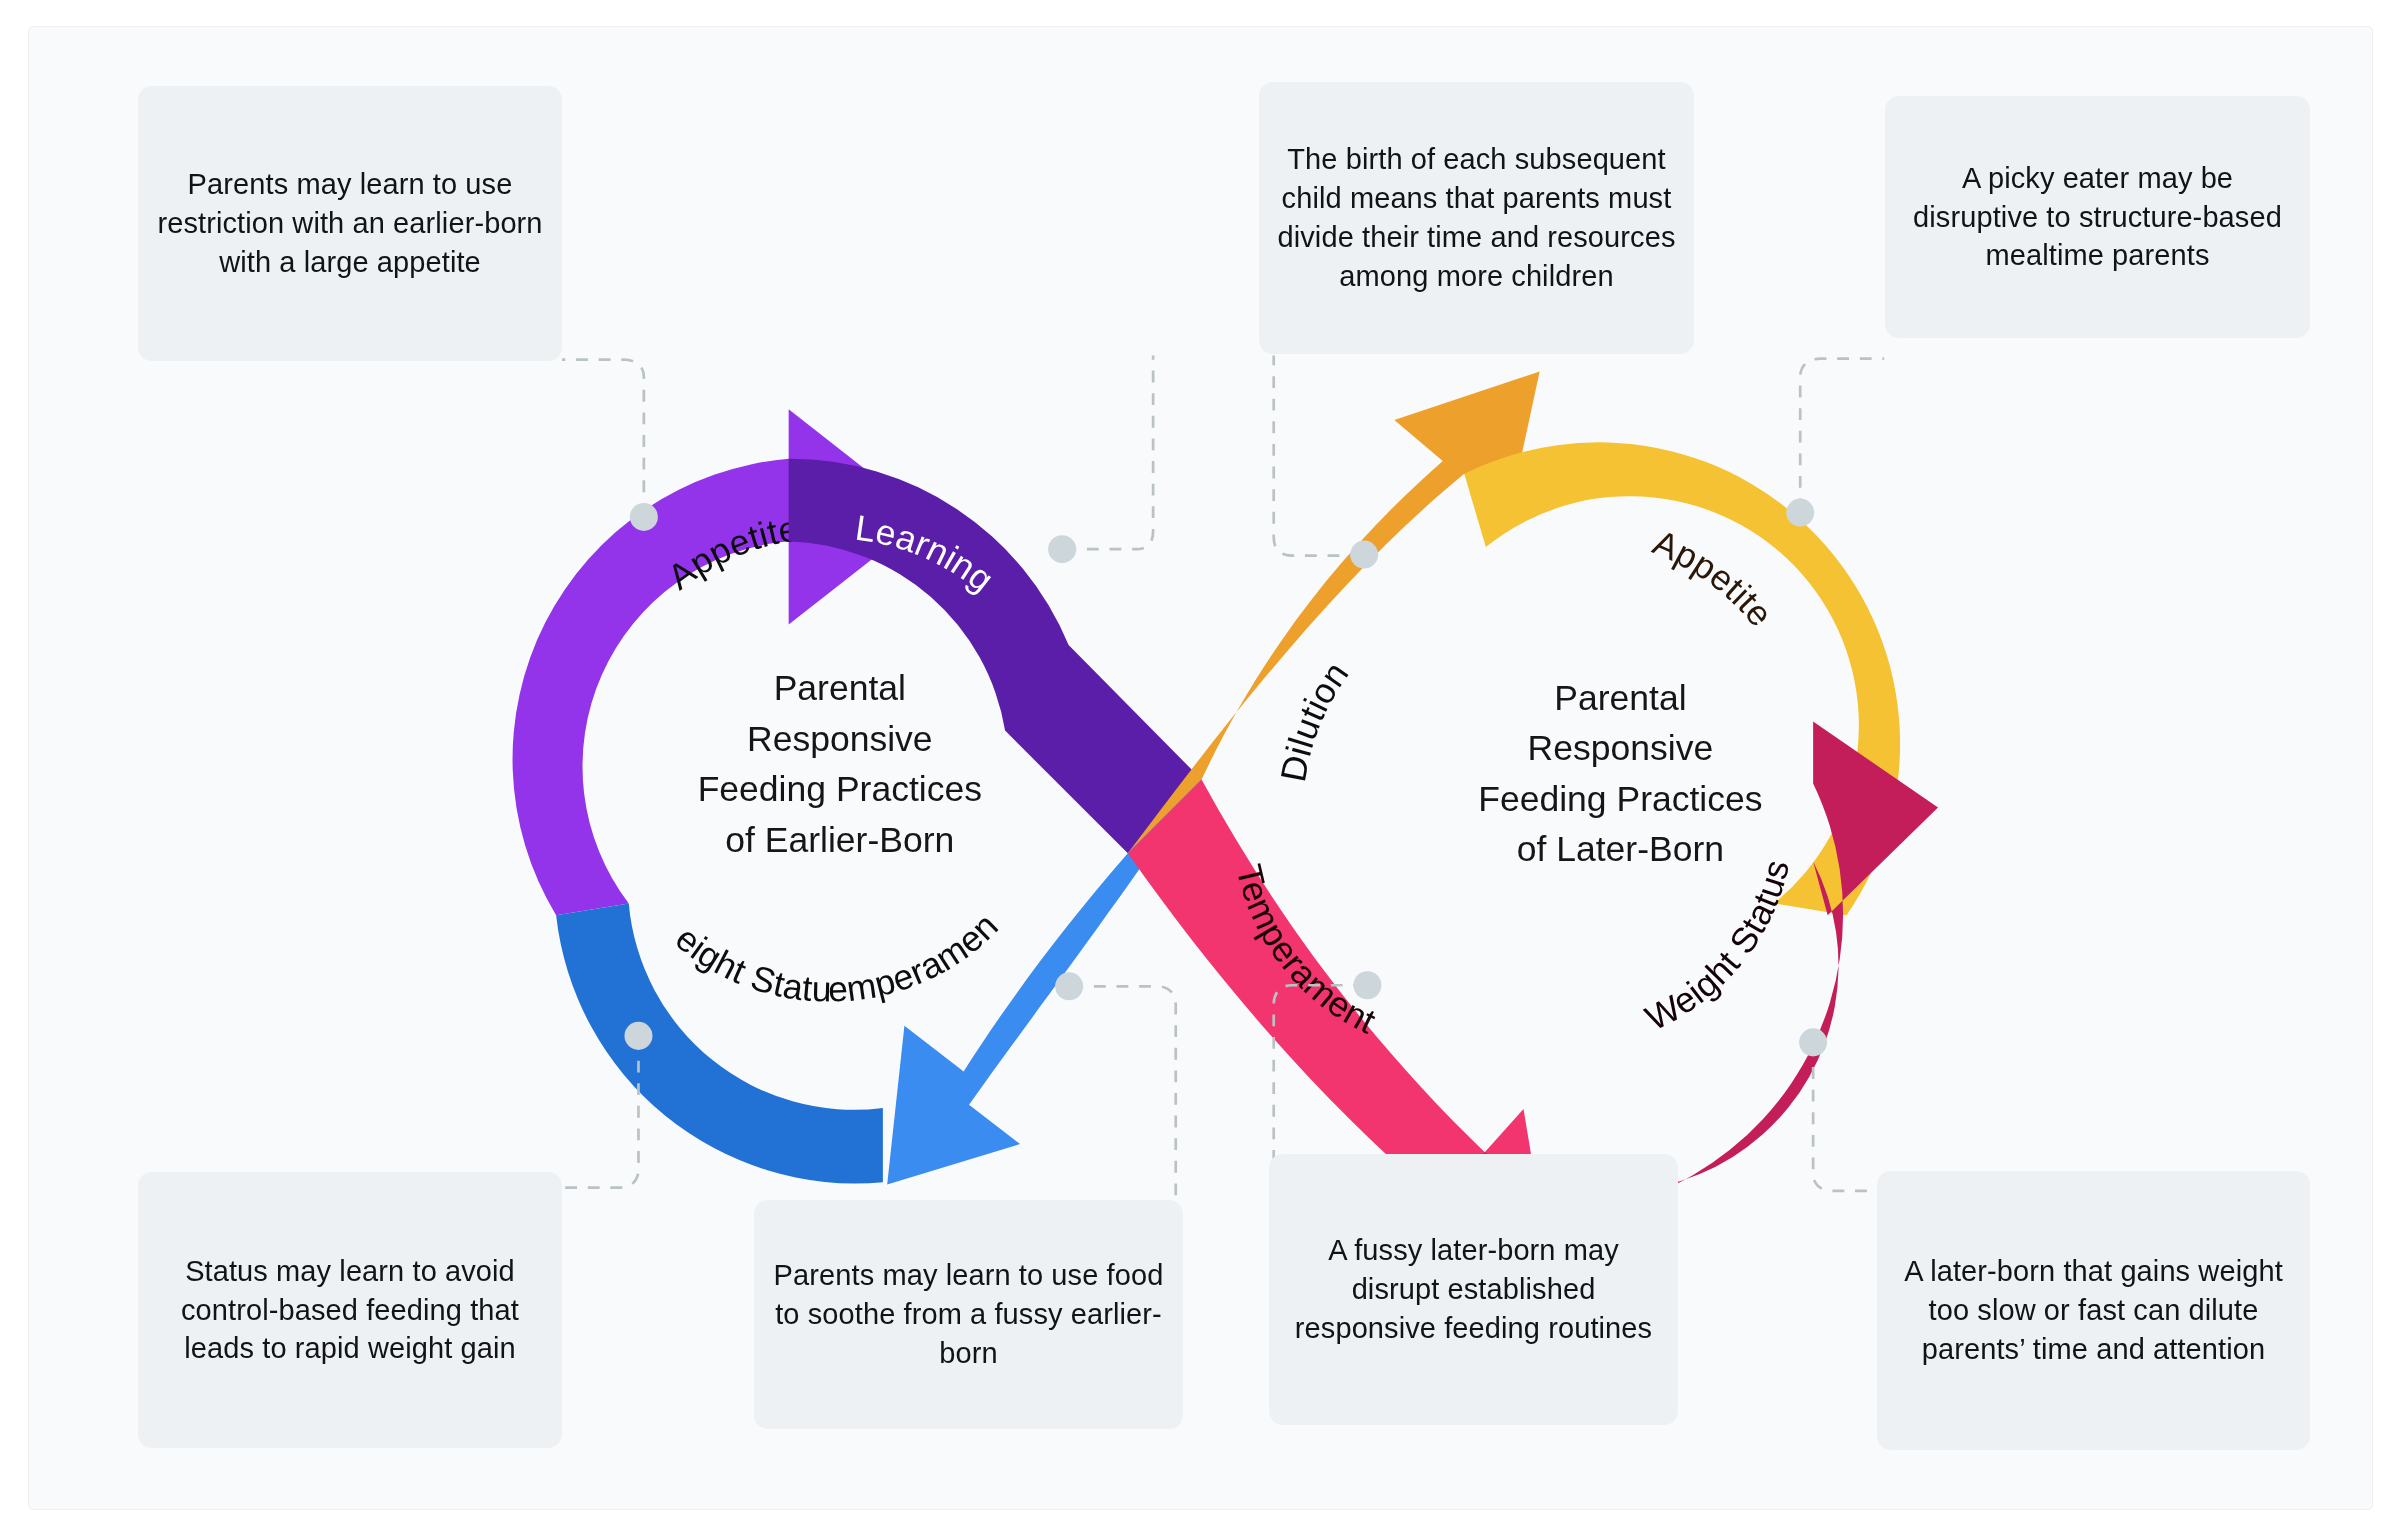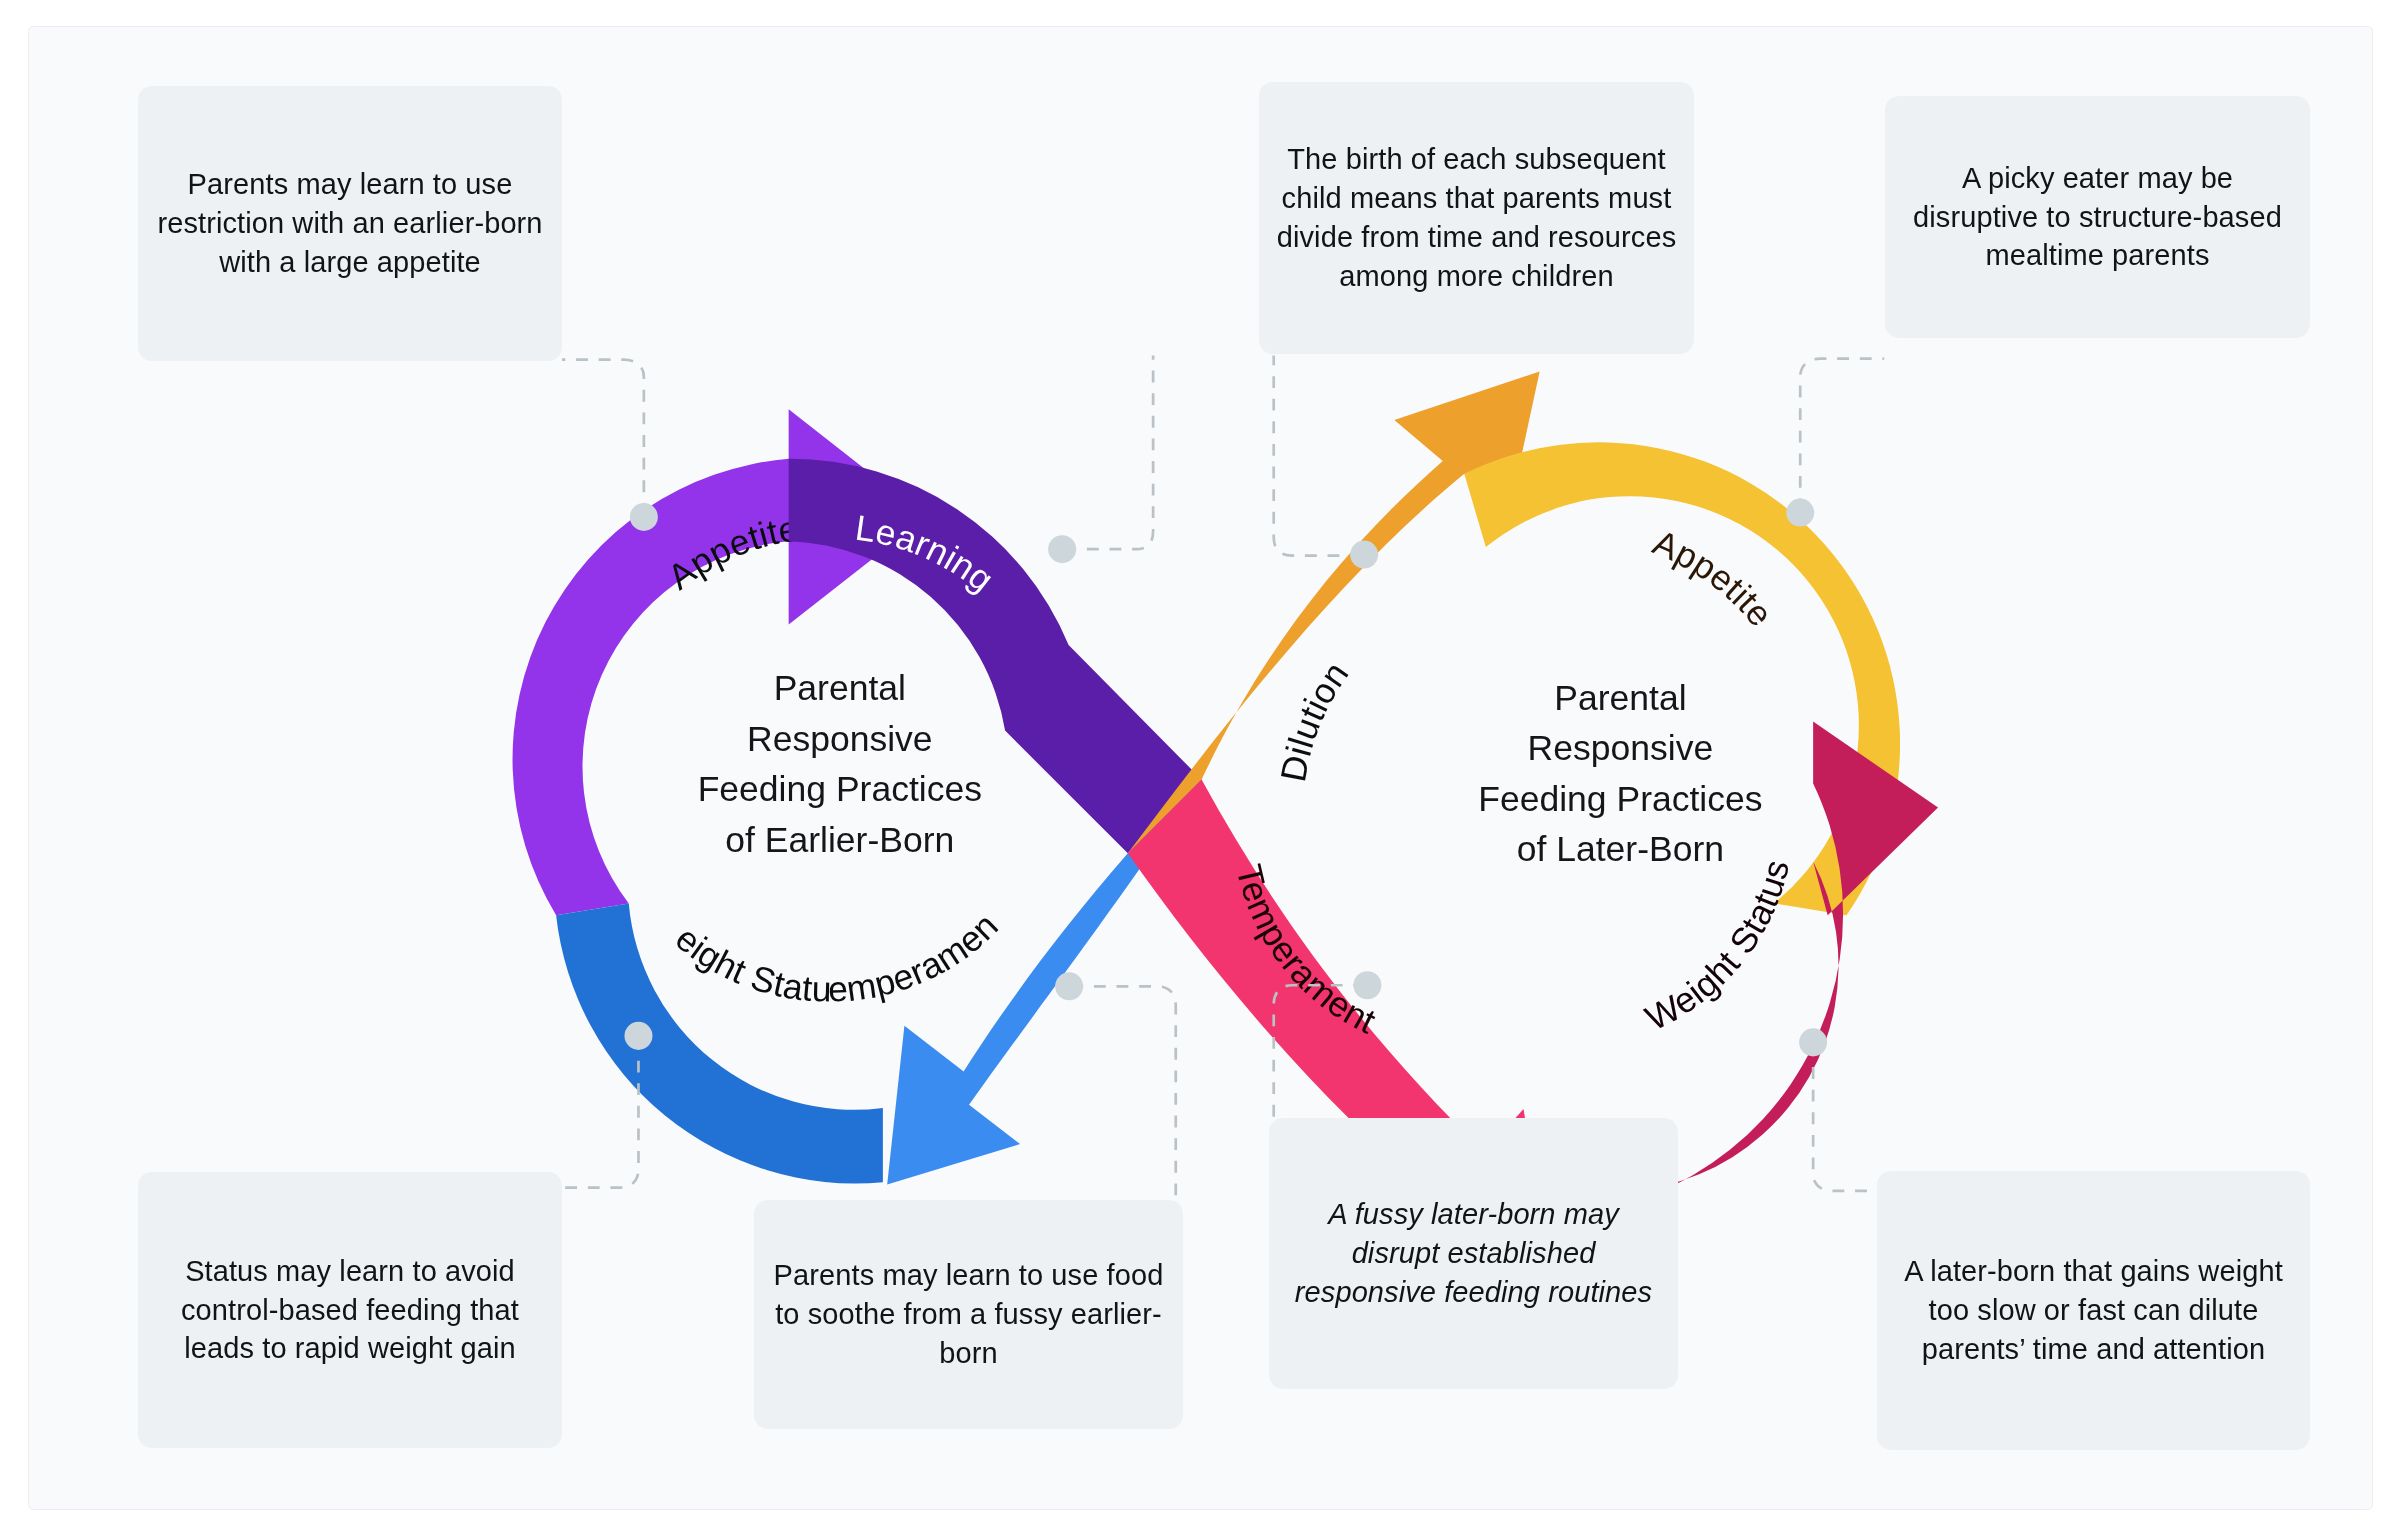--- a/index.html
+++ b/index.html
@@ -43,21 +43,21 @@
 
   
   #cb-top-1{left:138px;  top:86px;  width:424px;  height:275px;}
   #cb-top-2{left:739px; top:82px;  width:431px;  height:272px;}
   #cb-top-3{left:1259px; top:82px;  width:435px;  height:272px;}
   #cb-top-4{left:1885px; top:96px;  width:425px;  height:242px;}
 
   
   #cb-bot-1{left:138px;  top:1172px; width:424px;  height:276px;}
   #cb-bot-2{left:754px; top:1200px; width:429px;  height:229px;justify-content:flex-end;}
-  #cb-bot-3{left:1269px; top:1118px; width:409px;  height:271px;font-style:italic;}
+  #cb-bot-3{left:1269px; top:1154px; width:409px;  height:271px;}
   #cb-bot-4{left:1877px; top:1171px; width:433px;  height:279px;}
 
   
   #loops{
     position:absolute;
     left:0;top:0;
     width:2401px;height:1535px;
     pointer-events:none;
   }
   .arc-label{
@@ -235,21 +235,21 @@
 
       <path class="lead-line" d="M 3368 1940 L 3368 2180 C 3368 2200 3382 2212 3404 2212 L 3488 2212"></path>
       <circle class="lead-dot" cx="3368" cy="1936" r="26"></circle>
     </g>
   </svg>
 
   <div class="callout" id="cb-top-1">
     <span>Parents may learn to use restriction with an earlier-born with a large appetite</span>
   </div>
   <div class="callout" id="cb-top-3">
-    <span>The birth of each subsequent child means that parents must divide from time and resources among more children</span>
+    <span>The birth of each subsequent child means that parents must divide their time and resources among more children</span>
   </div>
   <div class="callout" id="cb-top-4">
     <span>A picky eater may be disruptive to structure-based mealtime parents</span>
   </div>
 
   <div class="callout" id="cb-bot-1">
     <span>Status may learn to avoid control-based feeding that leads to rapid weight gain</span>
   </div>
   <div class="callout" id="cb-bot-2">
     <span>Parents may learn to use food to soothe from a fussy earlier-born</span>

